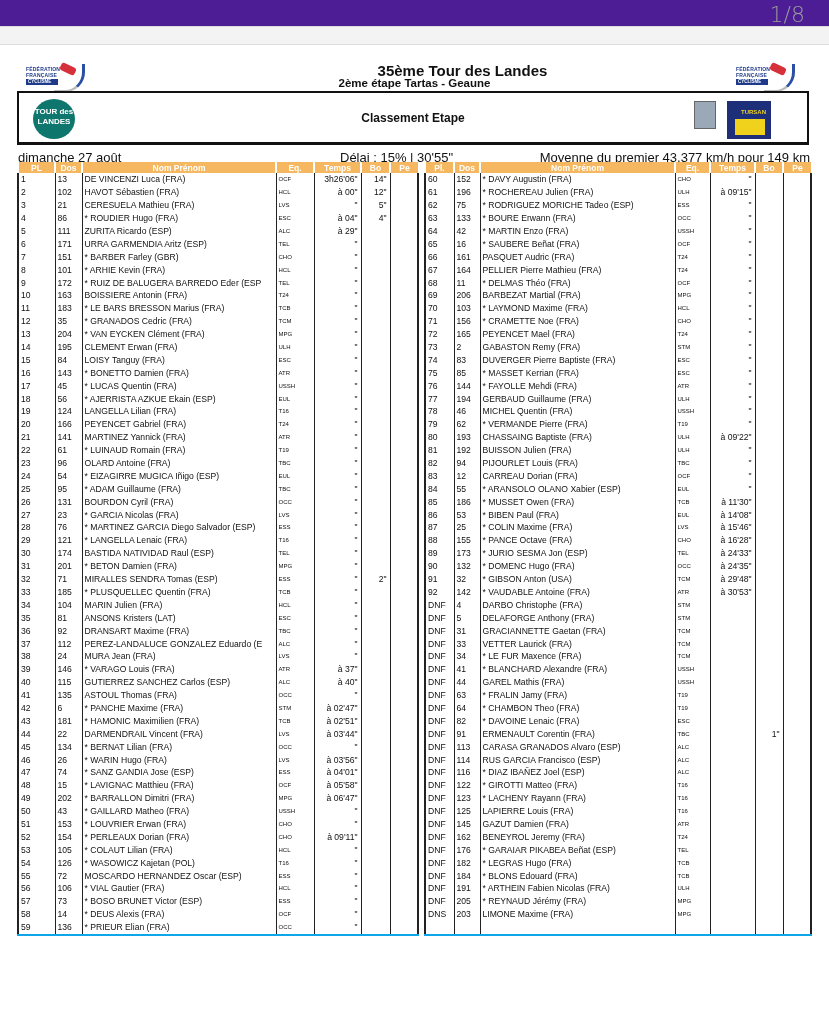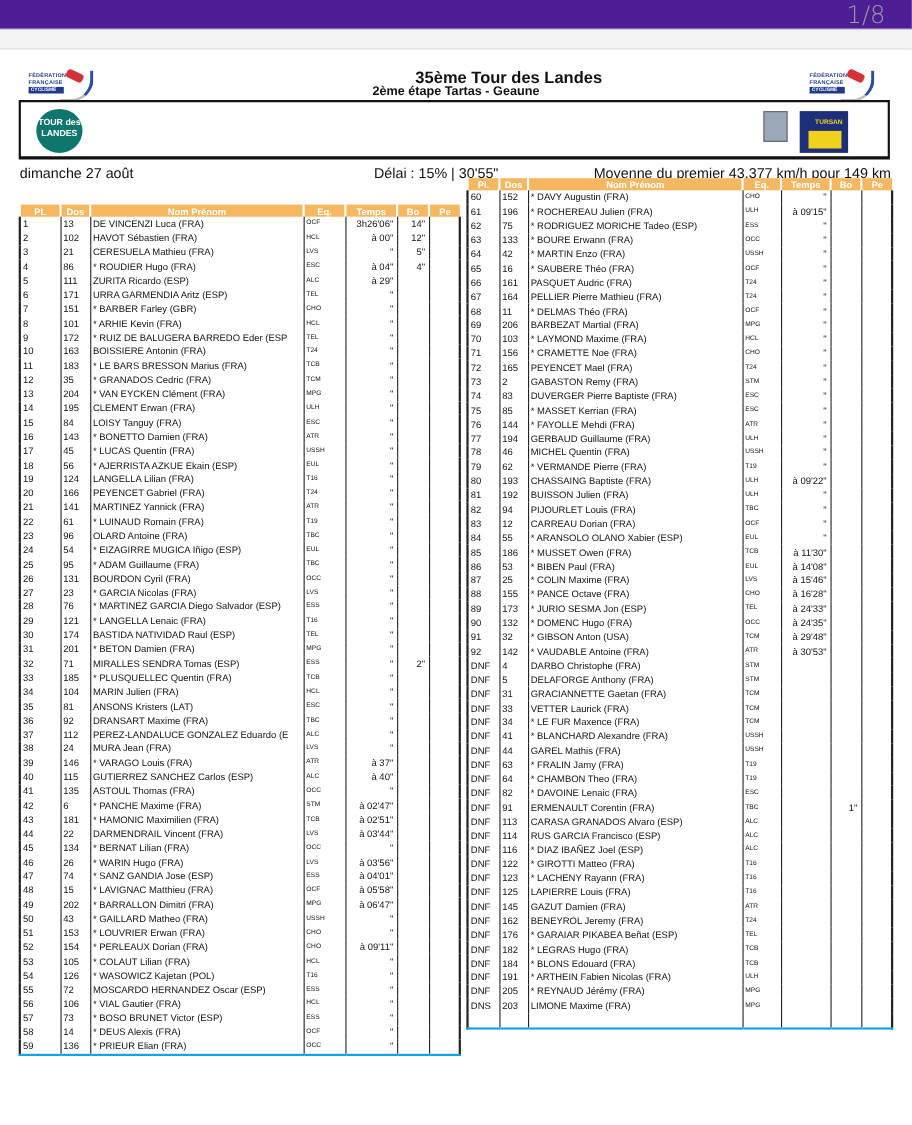--- a/index.html
+++ b/index.html
@@ -23,21 +23,21 @@
   .tursan .y{position:absolute;left:8px;top:18px;width:30px;height:16px;background:#f0d21c;}
   .tursan .tx{position:absolute;left:14px;top:8px;color:#f0d21c;font-size:6px;font-weight:bold;}
   .meta{position:absolute;top:150px;font-size:13px;font-weight:normal;}
   table.res{position:absolute;top:162px;border-collapse:collapse;font-size:8.6px;table-layout:fixed;}
   table.res th{background:#f5b760;color:#fff;font-weight:bold;height:11px;padding:0;border-left:2px solid #fff;text-align:center;font-size:8.5px;}
   table.res td{height:12.9px;padding:0 0 0 2px;border-left:1.5px solid #222;white-space:nowrap;overflow:hidden;line-height:12px;}
   table.res td.eq{font-size:6px;}
   table.res td.r{text-align:right;padding-right:3px;}
   table.res tbody tr:last-child td{border-bottom:2px solid #0ea5e9;}
   table.res td:last-child{border-right:2px solid #222;}
-  #left{left:17px;margin-top:24px;} #right{left:424px;border-radius:25px;}
+  #left{left:17px;} #right{left:424px;border-radius:25px;}
   table.res td:first-child{border-left:2px solid #222;}
 </style>
 </head>
 <body>
 
 <div class="topbar">
   <span class="pagecount">1/8</span>
 </div>
 <div class="strip"></div>
 
@@ -54,20 +54,21 @@
   <span class="t3">CYCLISME</span>
   <span class="swoosh"></span>
   <span class="red"></span>
 </div>
 
 <div class="title1">35ème Tour des Landes</div>
 <div class="title2">2ème étape Tartas - Geaune</div>
 
 <div class="banner">
   <div class="tourlogo"><span>TOUR des LANDES</span></div>
+  <div class="label">Classement Etape</div>
   <div class="crest"></div>
   <div class="tursan">
     <span class="tx">TURSAN</span>
     <span class="y"></span>
   </div>
 </div>
 
 <div class="meta" style="left:18px;">dimanche 27 août</div>
 <div class="meta" style="left:340px;">Délai : 15% | 30'55"</div>
 <div class="meta" style="right:19px;">Moyenne du premier 43,377 km/h pour 149 km</div>
@@ -691,21 +692,21 @@
         <td>42</td>
         <td>* MARTIN Enzo (FRA)</td>
         <td class="eq">USSH</td>
         <td class="r">"</td>
         <td class="r"></td>
         <td class="r"></td>
       </tr>
       <tr>
         <td>65</td>
         <td>16</td>
-        <td>* SAUBERE Théo (FRA)</td>
+        <td>* SAUBERE Beñat (FRA)</td>
         <td class="eq">OCF</td>
         <td class="r">"</td>
         <td class="r"></td>
         <td class="r"></td>
       </tr>
       <tr>
         <td>66</td>
         <td>161</td>
         <td>PASQUET Audric (FRA)</td>
         <td class="eq">T24</td>

